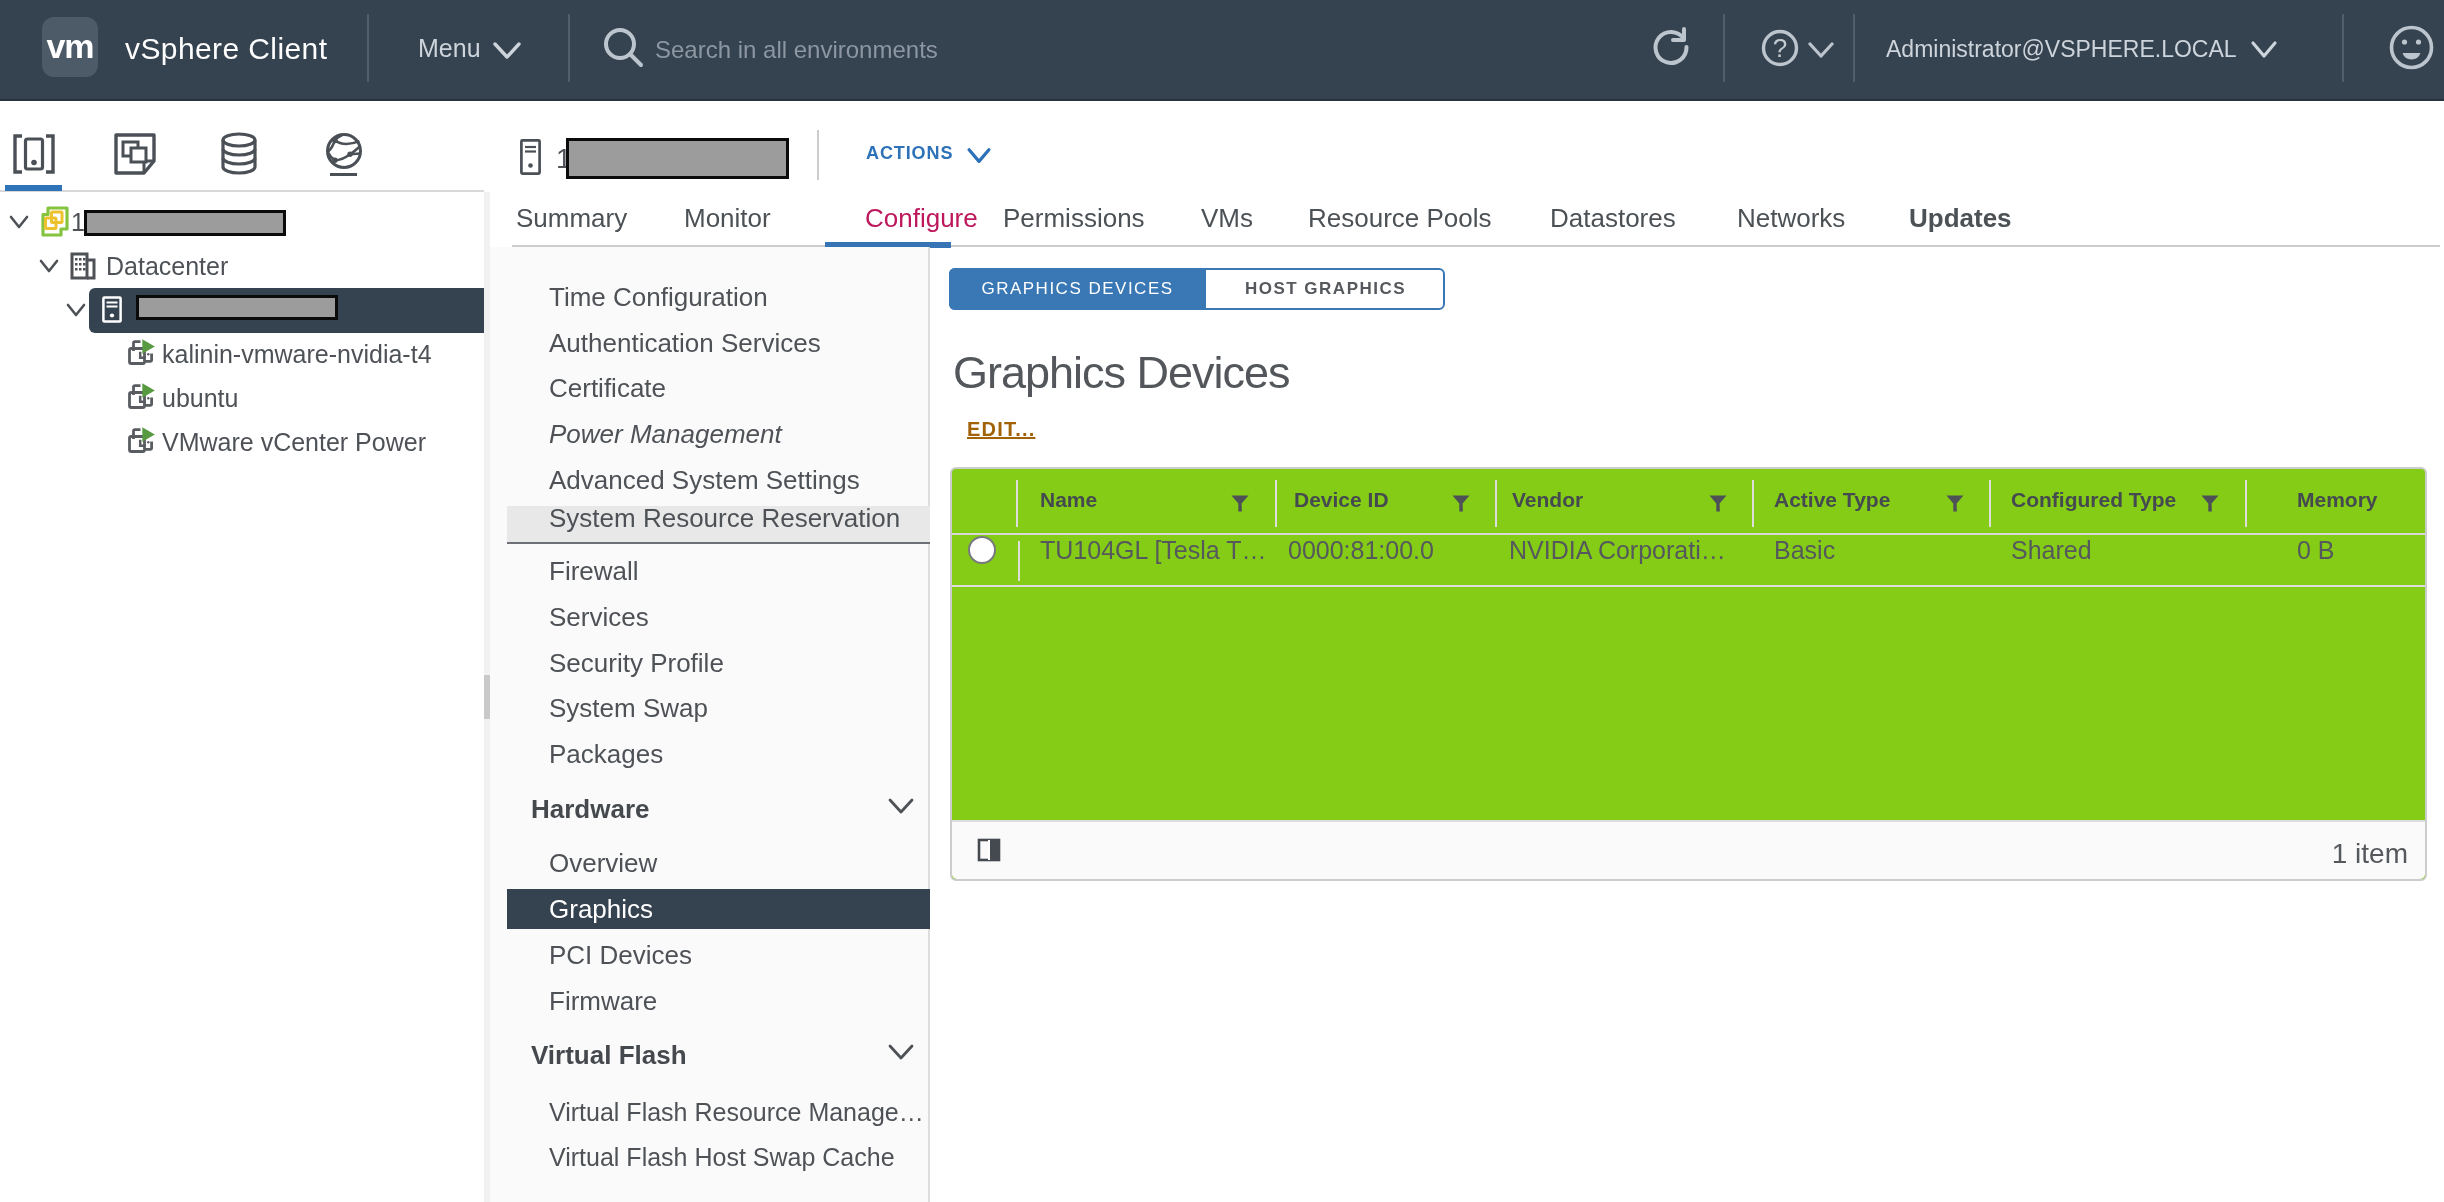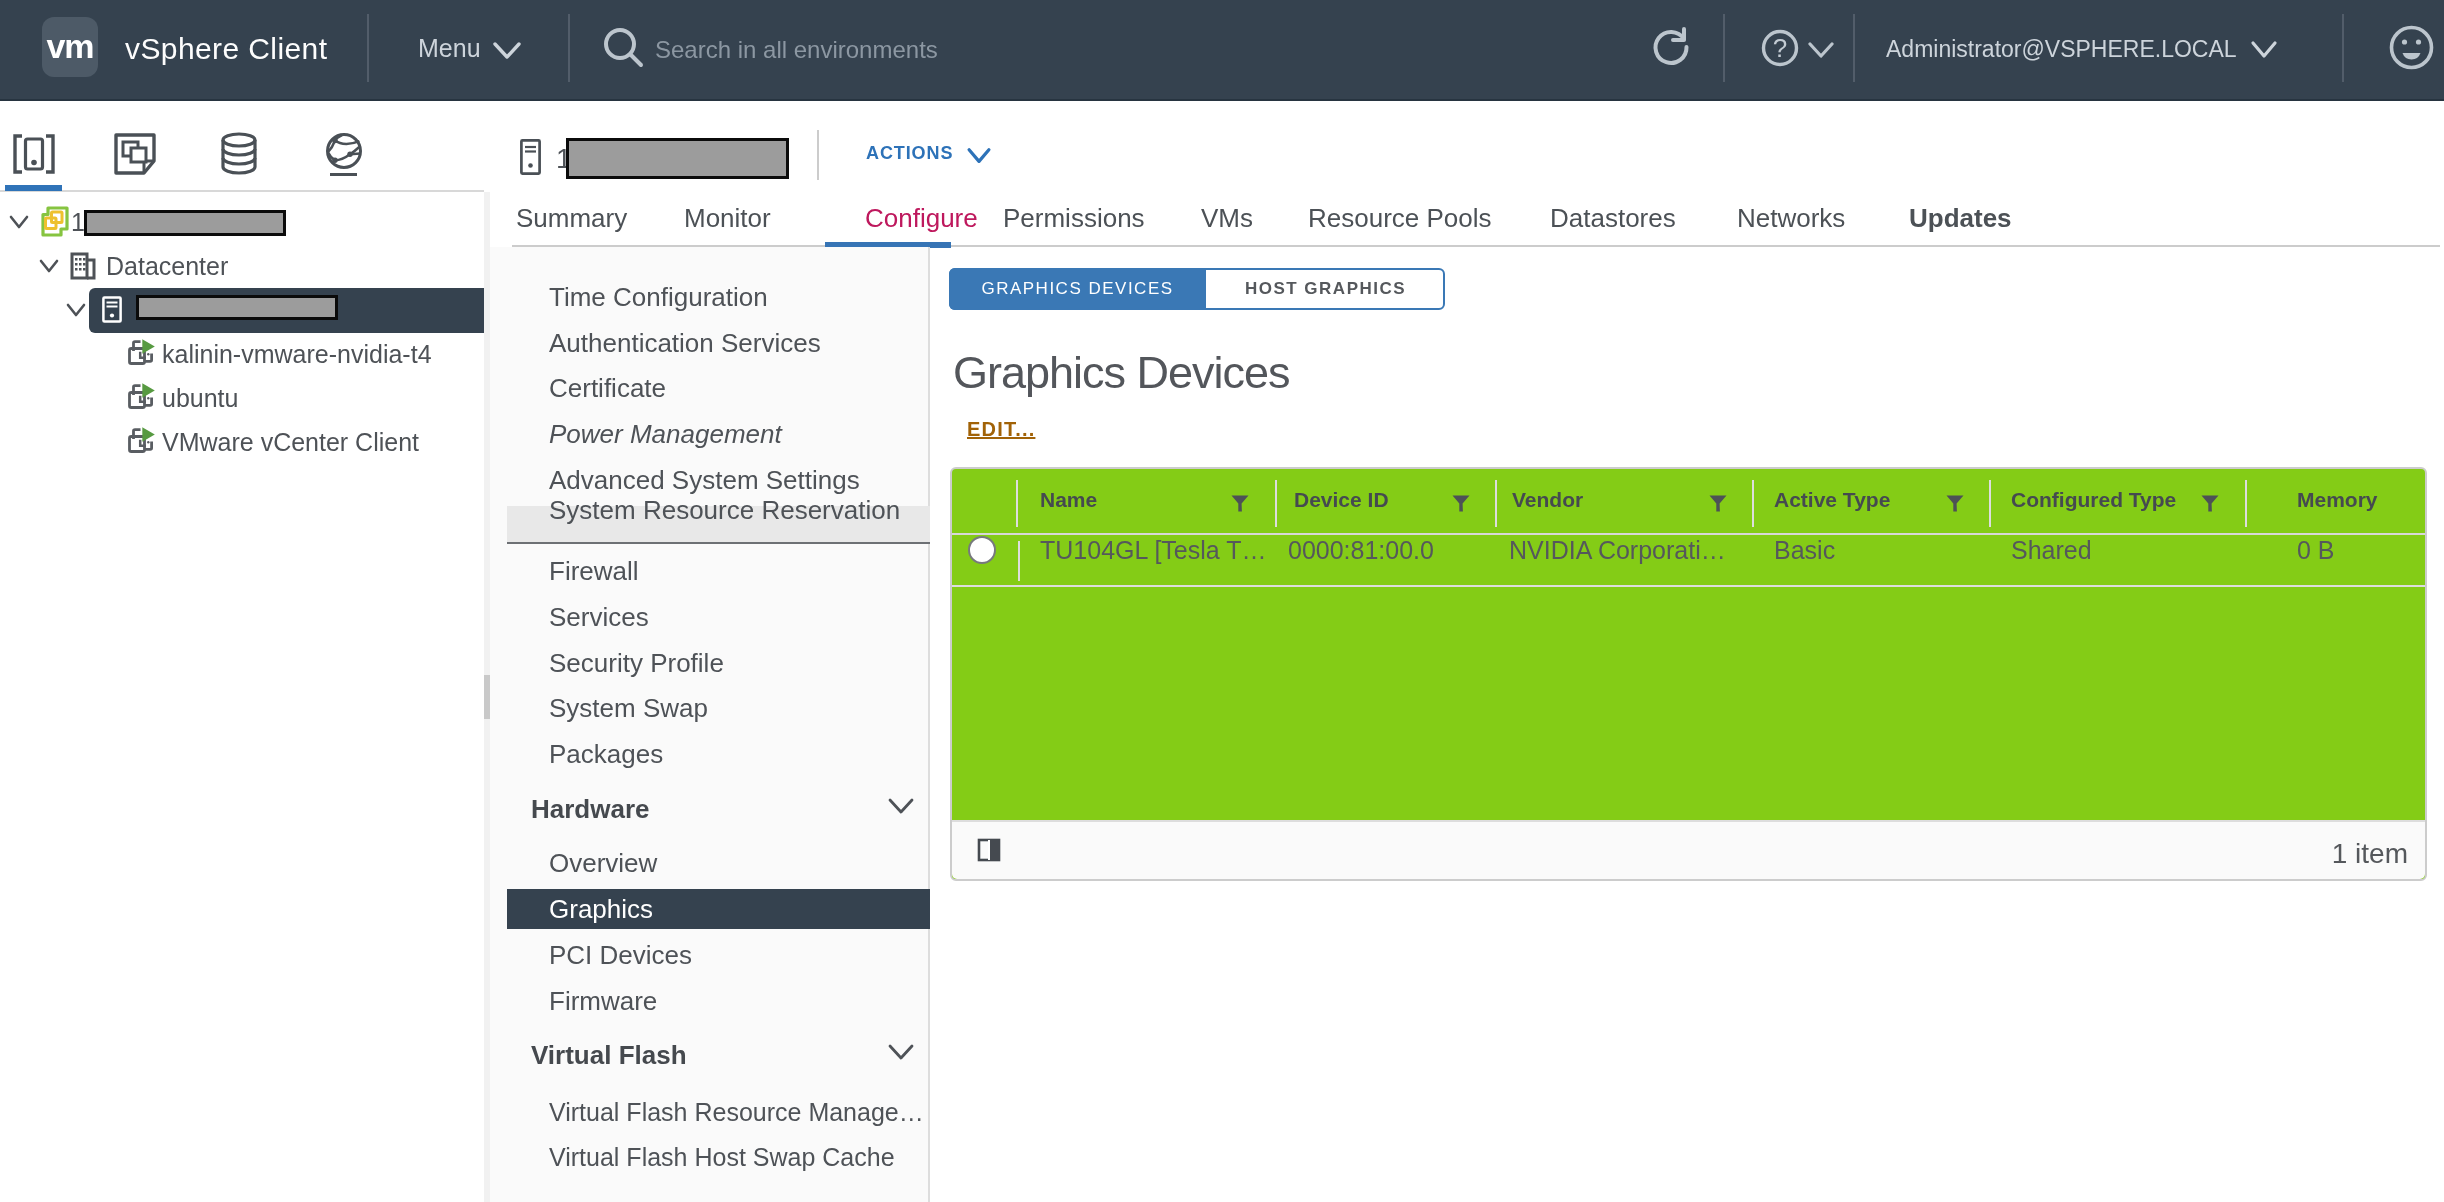--- a/index.html
+++ b/index.html
@@ -207,21 +207,21 @@
   </svg>
   <div class="tree-row" style="left:162px; top:385px;">ubuntu</div>
   <svg class="hicon" style="left:128px; top:426px;" width="28" height="28" viewBox="0 0 28 28">
     <path d="M 5.5 13 L 5.5 5 Q 5.5 3.6 7 3.6 L 12.5 3.6" fill="none" stroke="#595d62" stroke-width="2.8"></path>
     <path d="M 23.6 15.5 L 23.6 22 Q 23.6 23.4 22.2 23.4 L 16.5 23.4" fill="none" stroke="#595d62" stroke-width="2.8"></path>
     <rect x="1.5" y="10.5" width="15" height="15" fill="none" stroke="#595d62" stroke-width="2.8" rx="1.8"></rect>
     <path d="M 12.2 13.8 L 12.2 19.8 L 18 19.8" fill="none" stroke="#595d62" stroke-width="2.5"></path>
     <circle cx="20.3" cy="16.2" r="1.2" fill="#595d62"></circle>
     <path d="M 14.3 1.2 L 26.8 8.5 L 14.3 15.8 Z" fill="#579a41"></path>
   </svg>
-  <div class="tree-row" style="left:162px; top:429px;">VMware vCenter Client</div>
+  <div class="tree-row" style="left:162px; top:429px;">VMware vCenter Power</div>
 
   <div class="abs" style="left:484px; top:192px; width:6px; height:1010px; background:#f1f1f1;"></div>
   <div class="abs" style="left:484px; top:675px; width:6px; height:44px; background:#c9c9c9;"></div>
 
   <svg class="hicon" style="left:520px; top:139px;" width="21" height="36" viewBox="0 0 21 36">
     <rect x="1.4" y="1.4" width="18.2" height="33.2" fill="none" stroke="#4a5056" stroke-width="2.7" rx="1"></rect>
     <line x1="5" y1="8" x2="16" y2="8" stroke="#4a5056" stroke-width="2.2"></line>
     <line x1="5" y1="12.5" x2="16" y2="12.5" stroke="#4a5056" stroke-width="2.2"></line>
     <circle cx="10.5" cy="26.5" r="2.3" fill="#4a5056"></circle>
   </svg>
@@ -246,21 +246,21 @@
   <div id="tabunder"></div>
 
   <div id="navcol">
     <div id="srr-hl"></div>
     <div id="gfx-hl"></div>
     <div class="nav-item" style="top:36px;">Time Configuration</div>
     <div class="nav-item" style="top:82px;">Authentication Services</div>
     <div class="nav-item" style="top:127px;">Certificate</div>
     <div class="nav-item" style="top:173px;font-style:italic;">Power Management</div>
     <div class="nav-item" style="top:219px;">Advanced System Settings</div>
-    <div class="nav-item" style="top:249px;">System Resource Reservation</div>
+    <div class="nav-item" style="top:257px;">System Resource Reservation</div>
     <div class="nav-item" style="top:310px;">Firewall</div>
     <div class="nav-item" style="top:356px;">Services</div>
     <div class="nav-item" style="top:402px;">Security Profile</div>
     <div class="nav-item" style="top:447px;">System Swap</div>
     <div class="nav-item" style="top:493px;">Packages</div>
     <div class="nav-hdr" style="top:548px;">Hardware</div>
     <svg class="abs" style="left:398px; top:550px;" width="26" height="18" viewBox="0 0 26 18">
       <polyline points="2,3 13,15 24,3" fill="none" stroke="#4e5257" stroke-width="2.8" stroke-linecap="round" stroke-linejoin="round"></polyline>
     </svg>
     <div class="nav-item" style="top:602px;">Overview</div>

